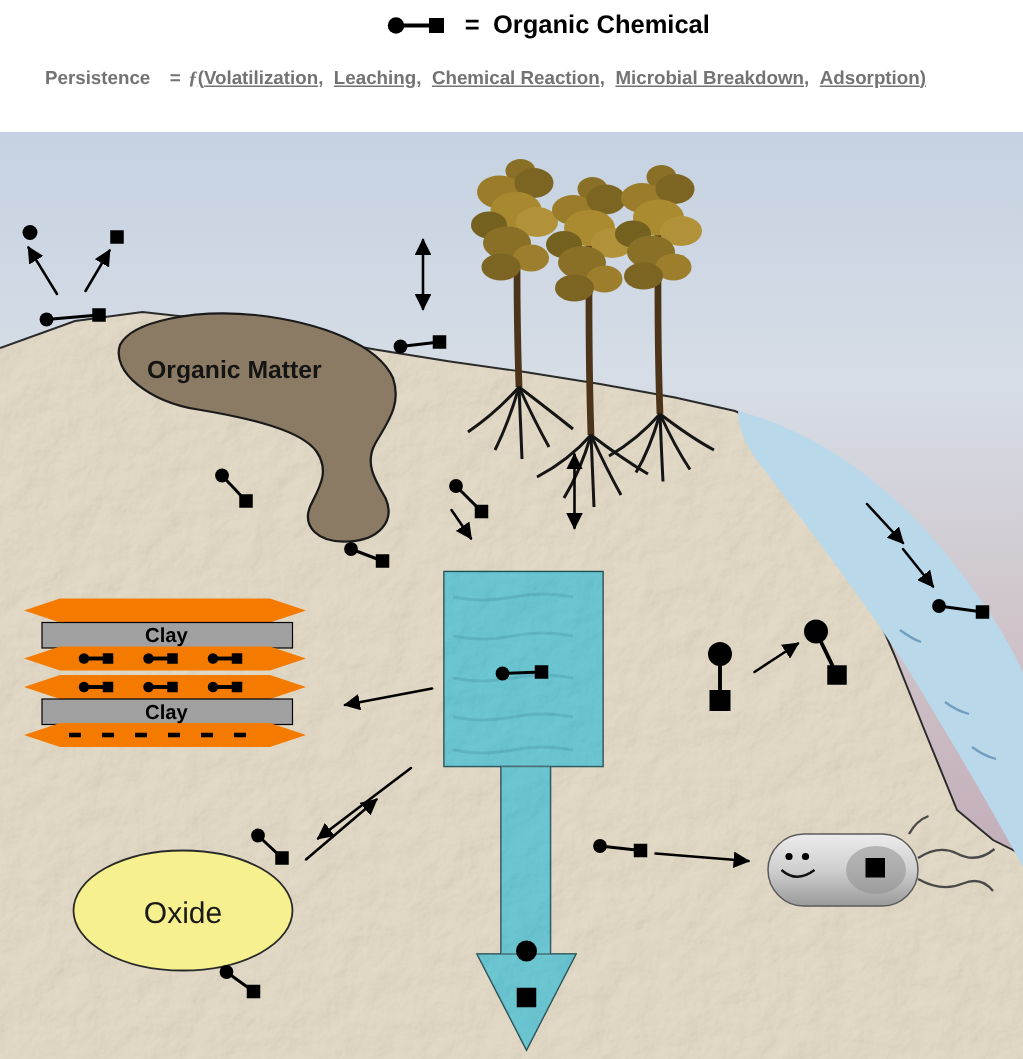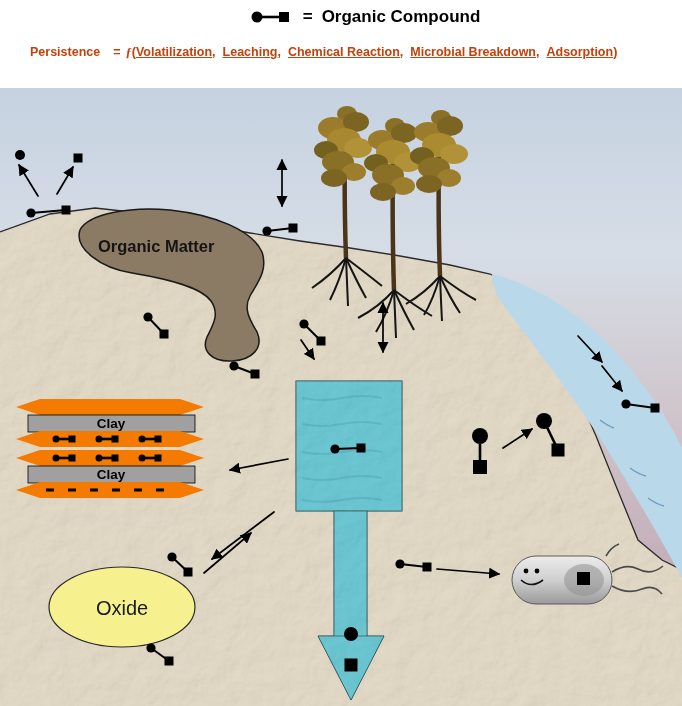--- a/index.html
+++ b/index.html
@@ -7,21 +7,21 @@
          font-family:"Liberation Sans",sans-serif;}
   #scene{position:absolute;left:0;top:0;}
   svg text{font-family:"Liberation Sans",sans-serif;}
   .lbl-om{font-size:16.5px;font-weight:bold;fill:#141414;}
   .lbl-clay{font-size:13.5px;font-weight:bold;fill:#000;}
   .lbl-oxide{font-size:20px;fill:#1a1a1a;}
   .legend-row{position:absolute;top:7px;left:0;width:100%;display:flex;align-items:center;
               justify-content:center;gap:9px;font-weight:bold;font-size:17px;color:#000;
               padding-left:48px;box-sizing:border-box;}
   .formula-row{position:absolute;top:45px;left:30px;font-size:12.5px;font-weight:bold;
-               color:#c2410c;white-space:nowrap;}
+               color:#737373;white-space:nowrap;}
   .term{text-decoration:underline;}
   .fn{font-style:italic;font-family:"Liberation Serif",serif;}
   .sep{margin-right:7px;}
   .sp1{display:inline-block;width:5px;}
   .sp2{display:inline-block;width:13px;}
 </style>
 </head>
 <body>
 
 <div id="stage">
@@ -311,20 +311,20 @@
 
 <div class="legend-row">
   <span style="display:inline-flex;">
     <svg width="44" height="16" viewBox="0 0 44 16">
       <line x1="10" y1="8" x2="32" y2="8" stroke="#000" stroke-width="2.6"></line>
       <circle cx="7" cy="8" r="5.5" fill="#000"></circle>
       <rect x="29" y="3" width="10" height="10" fill="#000"></rect>
     </svg>
   </span>
   <span>=</span>
-  <span>Organic Compound</span>
+  <span>Organic Chemical</span>
 </div>
 
 <div class="formula-row">
   <span>Persistence</span><span class="sp2"></span><span>=</span><span class="sp1"></span><span class="fn">ƒ</span><span class="term">(</span><span class="term">Volatilization</span><span class="sep">,</span><span class="term">Leaching</span><span class="sep">,</span><span class="term">Chemical Reaction</span><span class="sep">,</span><span class="term">Microbial Breakdown</span><span class="sep">,</span><span class="term">Adsorption</span><span class="term">)</span>
 </div>
 
 </div>
 
 </body></html>

